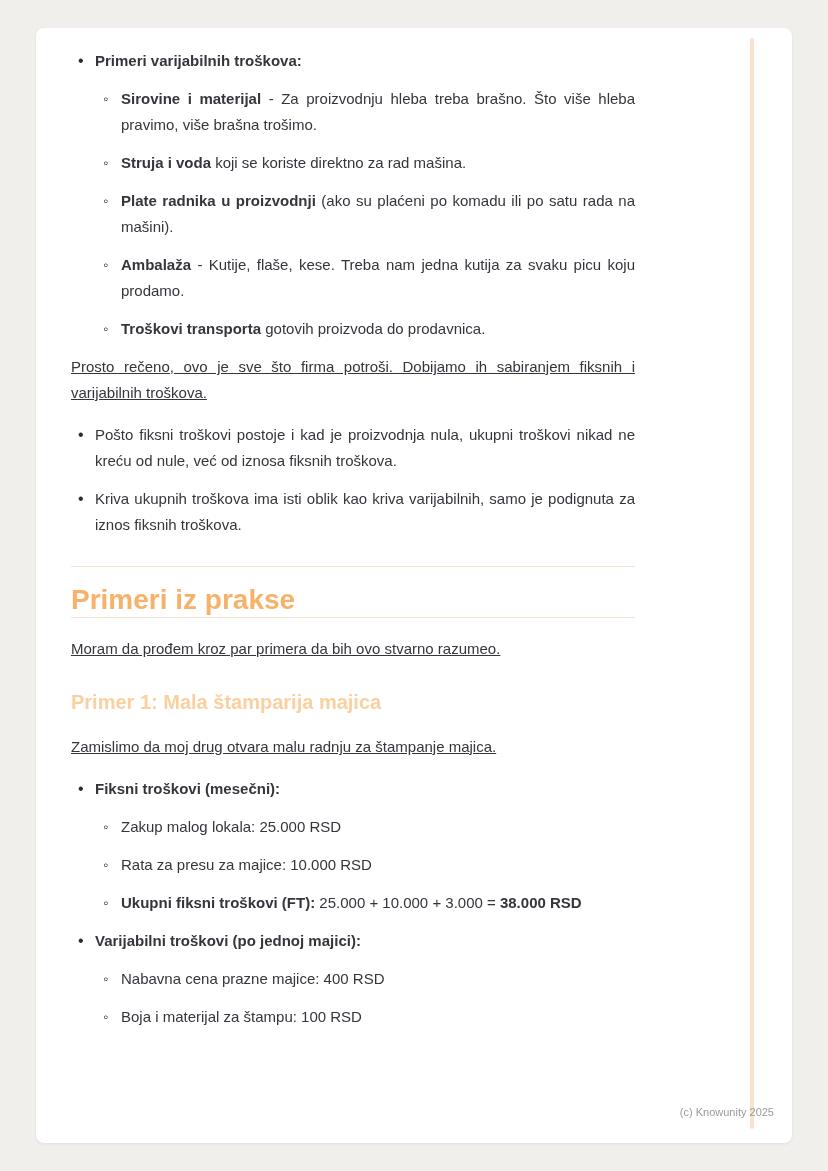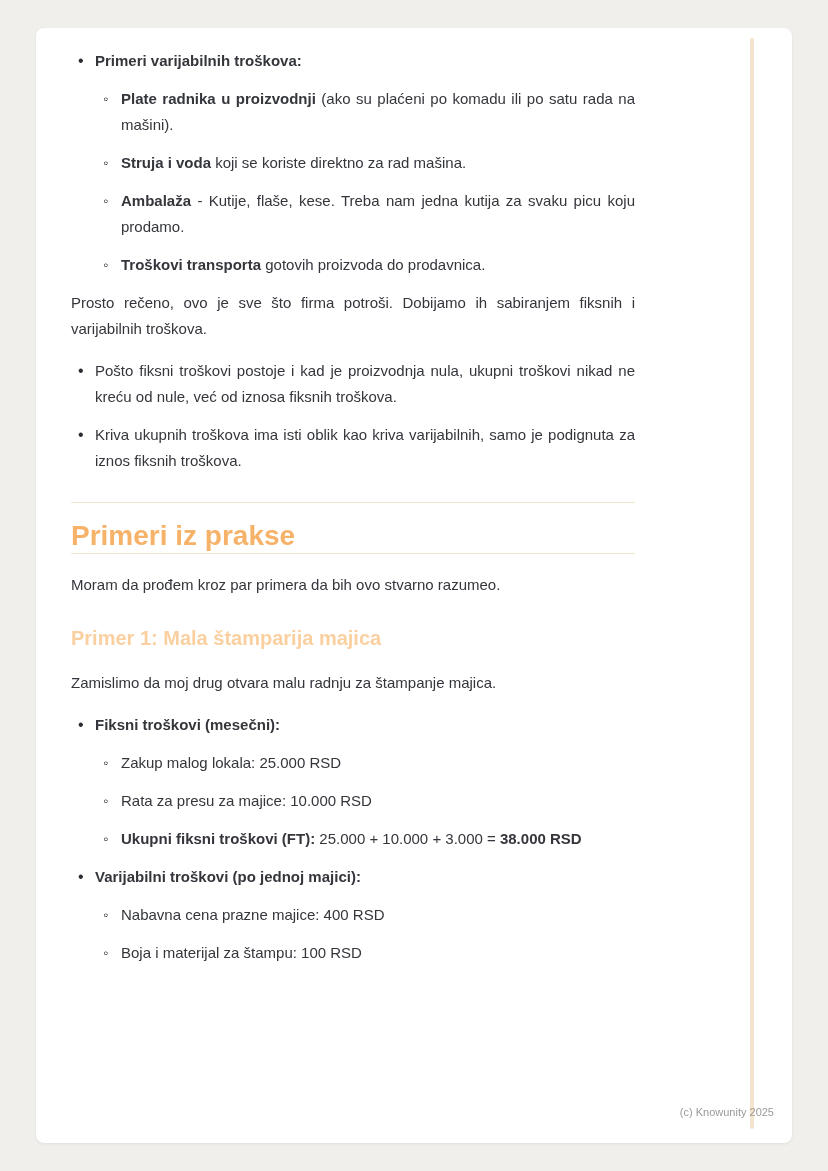--- a/index.html
+++ b/index.html
@@ -48,21 +48,21 @@
   }
   .l2 > li:last-child { margin-bottom: 0; }
   .l2 > li::before {
     content: "\25E6";
     position: absolute;
     left: 8px; top: 0;
     font-size: 15px;
     color: #2b2d33;
   }
   .b { font-weight: bold; }
-  p { margin: 0 0 16px 0; text-align: justify; }
+  p { margin: 0 0 16px 0; text-align: justify; text-decoration: underline; }
   h2 {
     font-size: 28px;
     line-height: 34px;
     font-weight: bold;
     color: var(--h2, #f7b269);
     margin: 16px 0 18px 0;
     border-bottom: 1px solid var(--divider, #f3e5d2);
   }
   h3 {
     font-size: 20px;
@@ -96,22 +96,23 @@
 </head>
 <body>
 
 <div class="page">
   <div class="content">
 
     <ul class="l1">
       <li>
         <span class="b">Primeri varijabilnih troškova:</span>
         <ul class="l2">
+          <li><span class="b">Sirovine i materijal</span><span> - Za proizvodnju hleba treba brašno. Što više hleba pravimo, više brašna trošimo.</span></li>
+          <li><span class="b">Struja i voda</span><span> koji se koriste direktno za rad mašina.</span></li>
           <li><span class="b">Plate radnika u proizvodnji</span><span> (ako su plaćeni po komadu ili po satu rada na mašini).</span></li>
-          <li><span class="b">Struja i voda</span><span> koji se koriste direktno za rad mašina.</span></li>
           <li><span class="b">Ambalaža</span><span> - Kutije, flaše, kese. Treba nam jedna kutija za svaku picu koju prodamo.</span></li>
           <li><span class="b">Troškovi transporta</span><span> gotovih proizvoda do prodavnica.</span></li>
         </ul>
       </li>
     </ul>
 
     <p>Prosto rečeno, ovo je sve što firma potroši. Dobijamo ih sabiranjem fiksnih i varijabilnih troškova.</p>
 
     <ul class="l1">
       <li><span>Pošto fiksni troškovi postoje i kad je proizvodnja nula, ukupni troškovi nikad ne kreću od nule, već od iznosa fiksnih troškova.</span></li>

